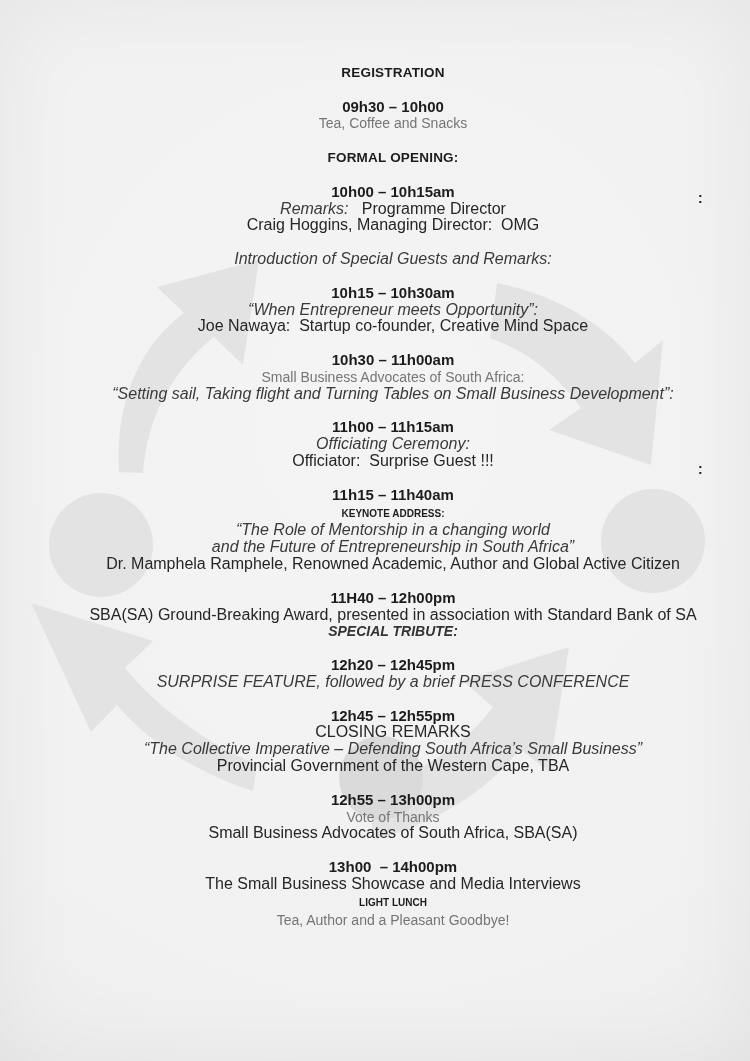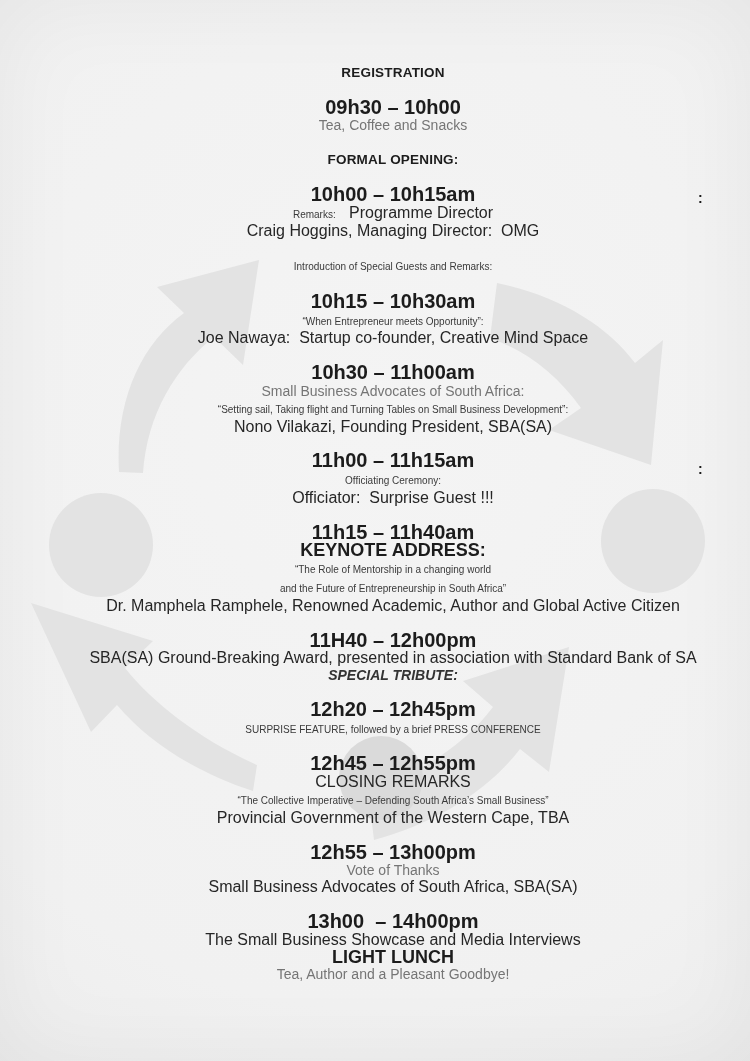--- a/index.html
+++ b/index.html
@@ -29,24 +29,24 @@
     padding-left: 36px;
   }
   .section { margin-bottom: 16.8px; }
   .line {
     line-height: 16.85px;
     white-space: pre-wrap;
     font-size: 14px;
     color: #262626;
   }
   .seg.header { font-weight: 700; font-size: 13.5px; color: #1c1c1c; letter-spacing: 0.2px; }
-  .seg.time { font-weight: 700; font-size: 20px; color: #1c1c1c; }
-  .seg.bold { font-weight: 700; font-size: 18px; color: #1c1c1c; }
+  .seg.time { font-weight: 700; font-size: 15px; color: #1c1c1c; }
+  .seg.bold { font-weight: 700; font-size: 10px; color: #1c1c1c; }
   .seg.bold-italic { font-weight: 700; font-style: italic; font-size: 14px; color: #333333; }
-  .seg.italic { font-size: 10px; color: #3a3a3a; }
+  .seg.italic { font-style: italic; font-size: 16px; color: #3a3a3a; }
   .seg.regular { font-size: 16px; color: #262626; }
   .seg.muted { font-size: 14px; color: #757575; }
   .stray {
     position: absolute;
     font-weight: 700;
     font-size: 14px;
     color: #1a1a1a;
     line-height: 14px;
   }
   .stray-1 { left: 698px; top: 191px; }
@@ -90,21 +90,20 @@
       </section>
       <section class="section">
         <div class="line"><span class="seg time">10h15 – 10h30am</span></div>
         <div class="line"><span class="seg italic">“When Entrepreneur meets Opportunity”:</span></div>
         <div class="line"><span class="seg regular">Joe Nawaya:  Startup co-founder, Creative Mind Space</span></div>
       </section>
       <section class="section">
         <div class="line"><span class="seg time">10h30 – 11h00am</span></div>
         <div class="line"><span class="seg muted">Small Business Advocates of South Africa:</span></div>
         <div class="line"><span class="seg italic">“Setting sail, Taking flight and Turning Tables on Small Business Development”:</span></div>
-        <div class="line"><span class="seg regular">Nono Vilakazi, Founding President, SBA(SA)</span></div>
       </section>
       <section class="section">
         <div class="line"><span class="seg time">11h00 – 11h15am</span></div>
         <div class="line"><span class="seg italic">Officiating Ceremony:</span></div>
         <div class="line"><span class="seg regular">Officiator:  Surprise Guest !!!</span></div>
       </section>
       <section class="section">
         <div class="line"><span class="seg time">11h15 – 11h40am</span></div>
         <div class="line"><span class="seg bold">KEYNOTE ADDRESS:</span></div>
         <div class="line"><span class="seg italic">“The Role of Mentorship in a changing world</span></div>

